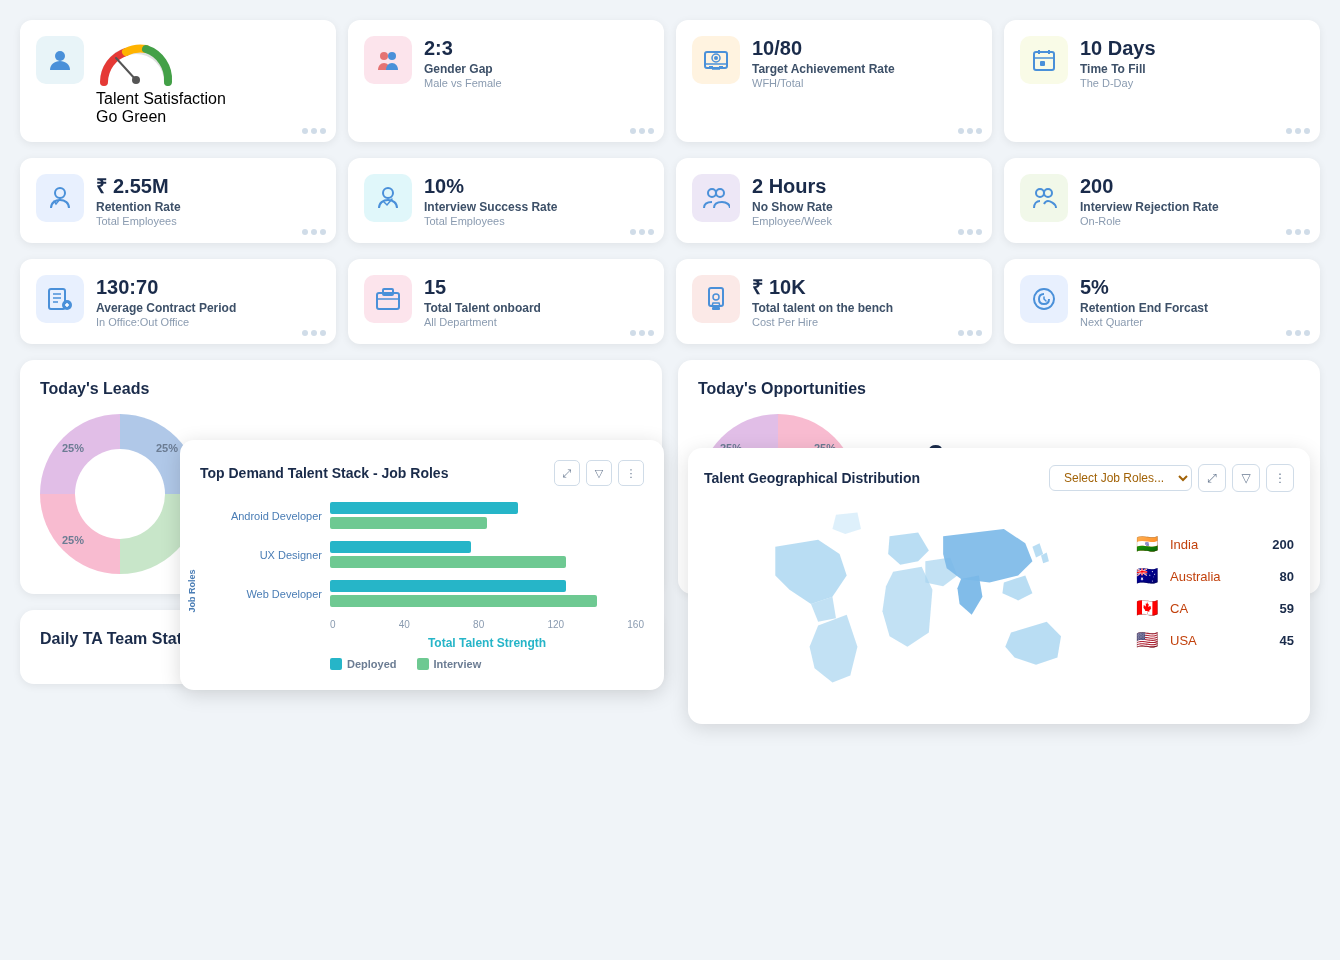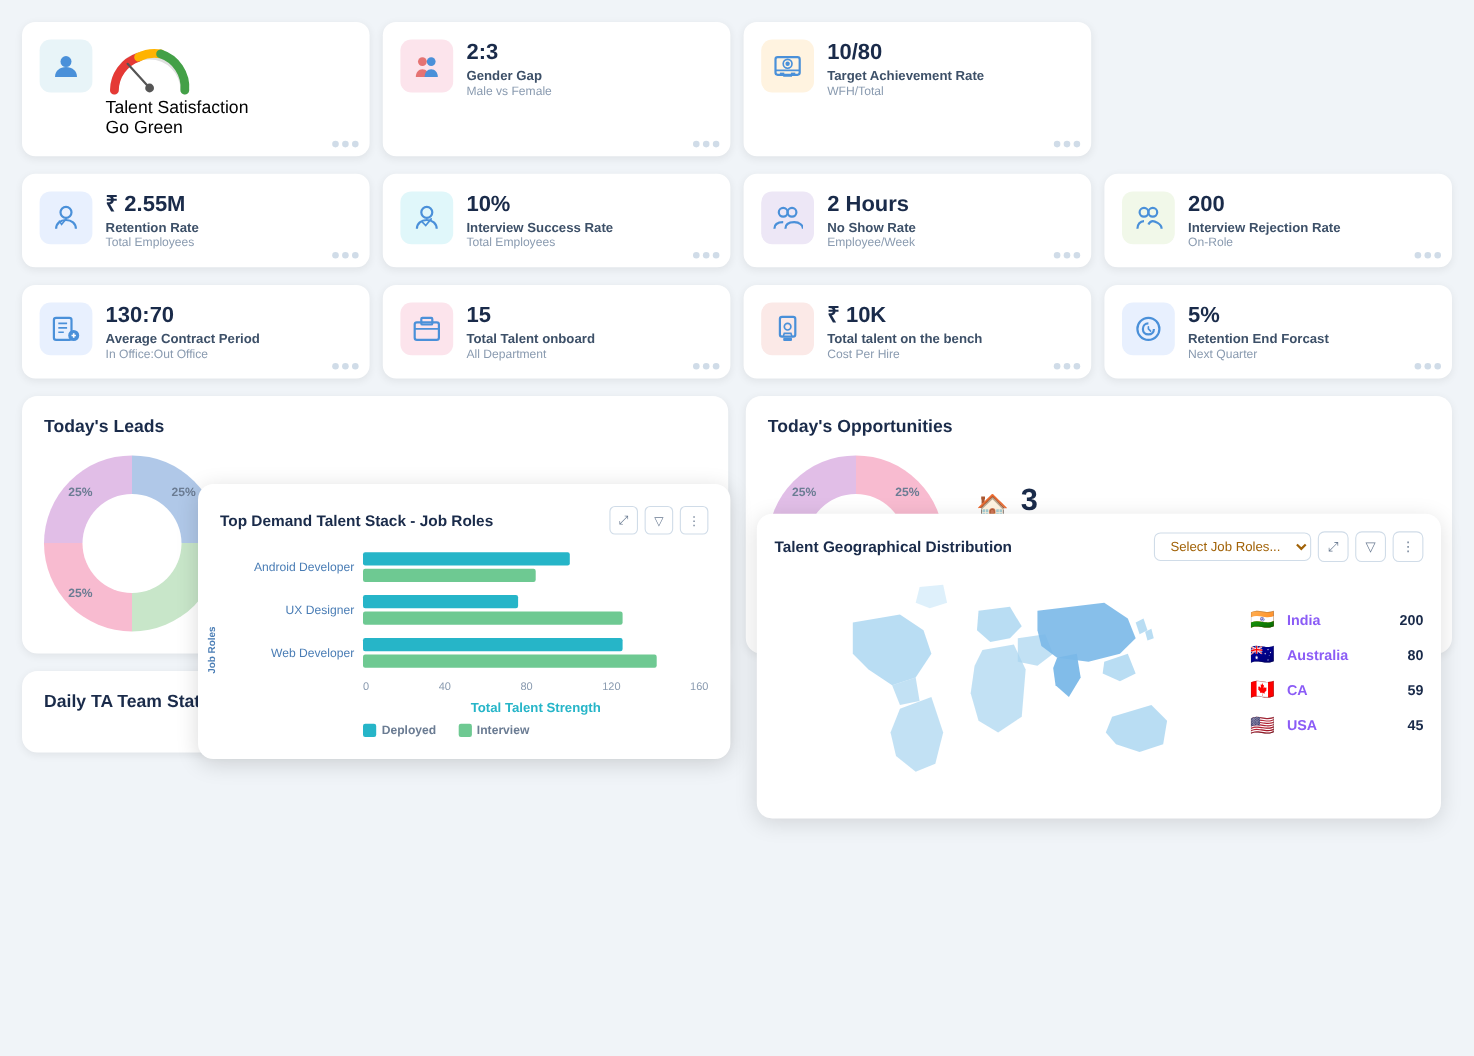--- a/index.html
+++ b/index.html
@@ -203,22 +203,22 @@
       border-radius: 3px;
       font-size: 18px;
       display: flex;
       align-items: center;
       justify-content: center;
     }
 
     .country-name {
       flex: 1;
       font-size: 13px;
-      color: #8b5cf6;
-      font-weight: 700;
+      color: #c2410c;
+      font-weight: 400;
     }
 
     .country-count {
       font-size: 13px;
       font-weight: 700;
       color: #1a2b4a;
     }
 
     
     .daily-ta-card {
@@ -462,20 +462,41 @@
         <div class="metric-label">Target Achievement Rate</div>
         <div class="metric-sub">WFH/Total</div>
       </div>
       <div class="card-dots">
           <span></span>
           <span></span>
           <span></span>
         </div>
     </div>
 
+    <div class="metric-card">
+      <div class="icon-wrap" style="background:#f9fbe7;">
+        <svg width="28" height="28" viewBox="0 0 28 28" fill="none">
+          <rect x="4" y="6" width="20" height="18" rx="2" fill="none" stroke="#4a90d9" stroke-width="2"></rect>
+          <line x1="9" y1="4" x2="9" y2="8" stroke="#4a90d9" stroke-width="2"></line>
+          <line x1="19" y1="4" x2="19" y2="8" stroke="#4a90d9" stroke-width="2"></line>
+          <line x1="4" y1="12" x2="24" y2="12" stroke="#4a90d9" stroke-width="1.5"></line>
+          <rect x="10" y="15" width="5" height="5" rx="1" fill="#4a90d9"></rect>
+        </svg>
+      </div>
+      <div class="metric-content">
+        <div class="metric-value">10 Days</div>
+        <div class="metric-label">Time To Fill</div>
+        <div class="metric-sub">The D-Day</div>
+      </div>
+      <div class="card-dots">
+          <span></span>
+          <span></span>
+          <span></span>
+        </div>
+    </div>
   </div>
 
   <div class="metrics-grid">
     <div class="metric-card">
       <div class="icon-wrap" style="background:#e8f0fe;">
         <svg width="28" height="28" viewBox="0 0 28 28" fill="none">
           <circle cx="14" cy="9" r="5" fill="none" stroke="#4a90d9" stroke-width="2"></circle>
           <path d="M5 24c0-5 4-8 9-8s9 3 9 8" fill="none" stroke="#4a90d9" stroke-width="2"></path>
           <path d="M8 17l2 3 4-5" stroke="#4a90d9" stroke-width="1.5" stroke-linecap="round"></path>
         </svg>
@@ -759,21 +780,21 @@
           <div class="leads-stat-item">
             <span class="stat-icon">🏢</span>
             <div>
               <div class="stat-num">12</div>
               <div class="stat-label">Commercial</div>
             </div>
           </div>
         </div>
       </div>
 
-      <div style="position:absolute; left:0; top:107px; z-index:10; width:100%;">
+      <div style="position:absolute; left:0; top:88px; z-index:10; width:100%;">
         <div style="background:#fff; border-radius:14px; padding:16px; box-shadow:0 4px 20px rgba(0,0,0,0.13); margin:0 10px;">
           <div class="geo-header">
             <span style="font-size:14px; font-weight:700; color:#1a2b4a;">Talent Geographical Distribution</span>
             <div class="geo-select">
               <select><option>Select Job Roles...</option></select>
               <button class="geo-btn">⤢</button>
               <button class="geo-btn">▽</button>
               <button class="geo-btn">⋮</button>
             </div>
           </div>

